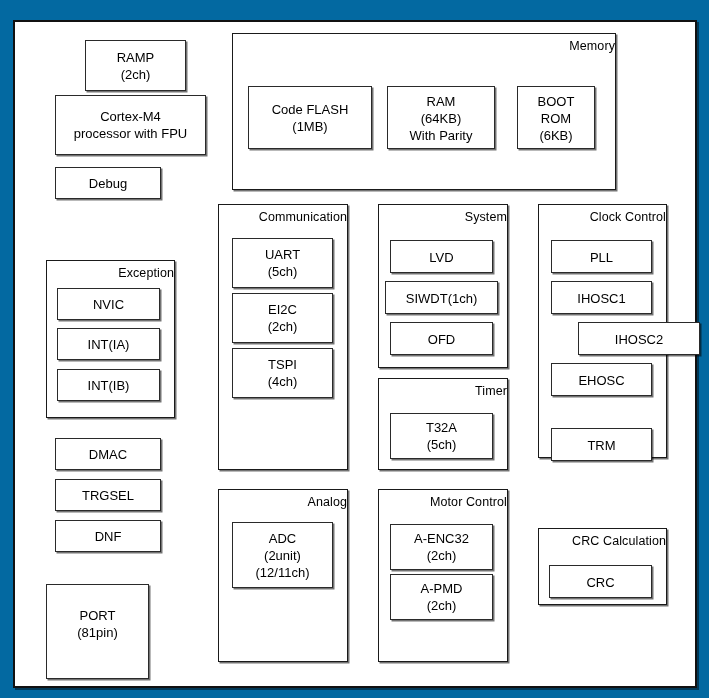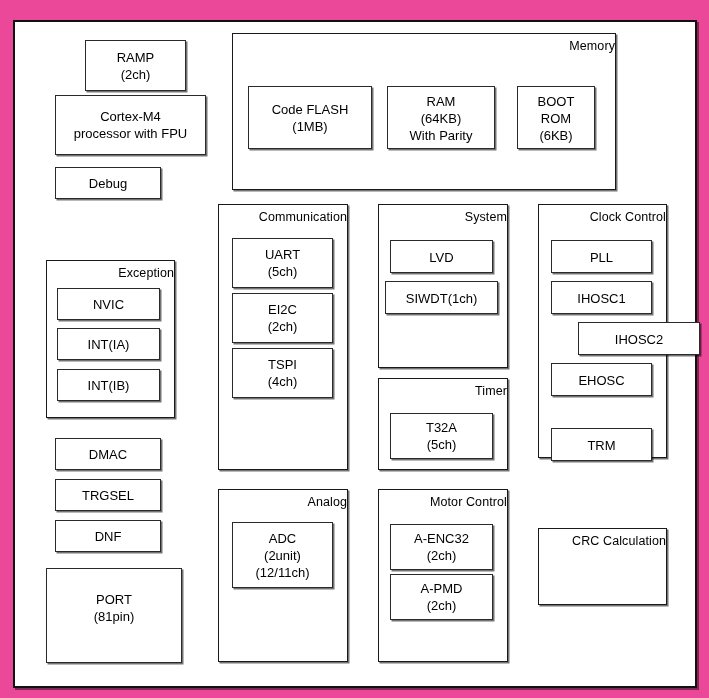--- a/index.html
+++ b/index.html
@@ -16,21 +16,21 @@
     color: #000000;
     overflow: hidden;
   }
 
   #canvas {
     position: absolute;
     left: 0;
     top: 0;
     width: 709px;
     height: 698px;
-    background: #ec4899;
+    background: #0369a1;
   }
 
   
   .box {
     position: absolute;
     box-sizing: border-box;
     background: #ffffff;
     border: 1px solid #000000;
     box-shadow: 1.5px 1.5px 0 rgba(0,0,0,0.55);
   }
@@ -170,21 +170,21 @@
       <span>TRGSEL</span>
     </div>
   </div>
 
   <div class="box leaf" style="left:55px; top:520px; width:106px; height:32px;">
     <div class="leaf-label">
       <span>DNF</span>
     </div>
   </div>
 
-  <div class="box leaf" style="left:46px; top:568px; width:136px; height:95px;">
+  <div class="box leaf" style="left:46px; top:584px; width:103px; height:95px;">
     <div class="leaf-label top-bias">
       <span>PORT</span>
       <span class="l2">(81pin)</span>
     </div>
   </div>
 
   <div class="box group" style="left:218px; top:204px; width:130px; height:266px;">
     <div class="group-title">Communication</div>
   </div>
 
@@ -218,20 +218,25 @@
       <span>LVD</span>
     </div>
   </div>
 
   <div class="box leaf" style="left:385px; top:281px; width:113px; height:33px;">
     <div class="leaf-label">
       <span>SIWDT(1ch)</span>
     </div>
   </div>
 
+  <div class="box leaf" style="left:390px; top:322px; width:103px; height:33px;">
+    <div class="leaf-label">
+      <span>OFD</span>
+    </div>
+  </div>
 
   <div class="box group" style="left:378px; top:378px; width:130px; height:92px;">
     <div class="group-title">Timer</div>
   </div>
 
   <div class="box leaf" style="left:390px; top:413px; width:103px; height:46px;">
     <div class="leaf-label">
       <span>T32A</span>
       <span class="l2">(5ch)</span>
     </div>
@@ -298,14 +303,19 @@
     <div class="leaf-label">
       <span>A-PMD</span>
       <span class="l2">(2ch)</span>
     </div>
   </div>
 
   <div class="box group" style="left:538px; top:528px; width:129px; height:77px;">
     <div class="group-title">CRC Calculation</div>
   </div>
 
+  <div class="box leaf" style="left:549px; top:565px; width:103px; height:33px;">
+    <div class="leaf-label">
+      <span>CRC</span>
+    </div>
+  </div>
 
 </div>
 
 </body></html>

